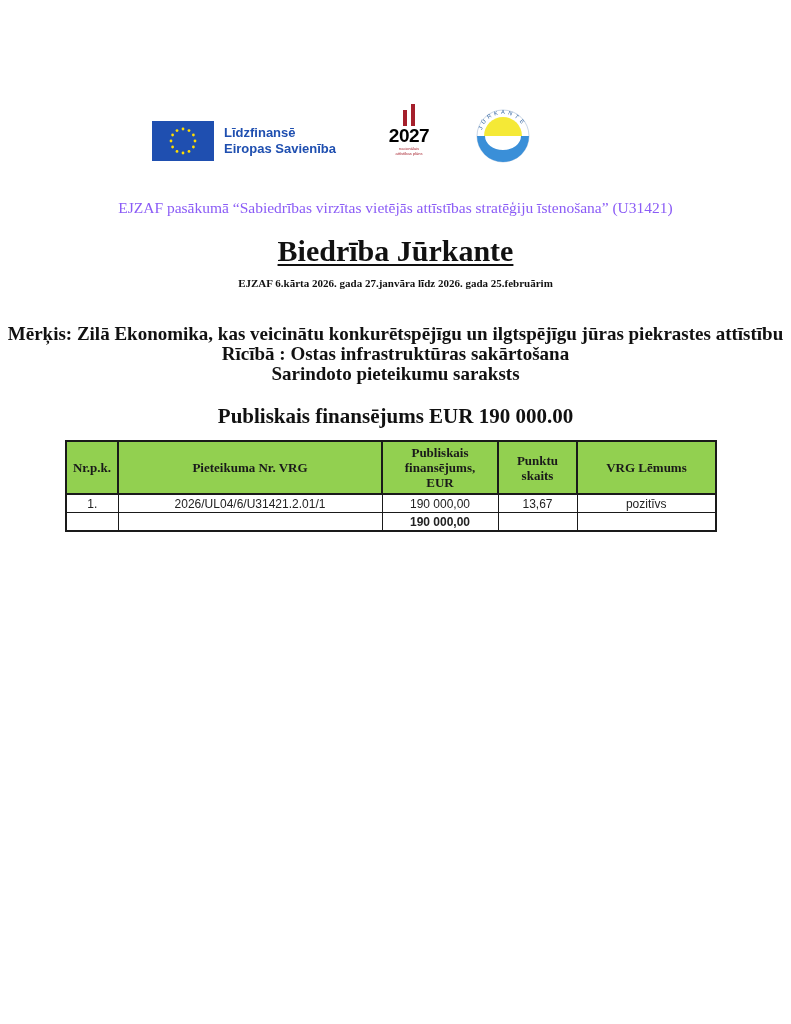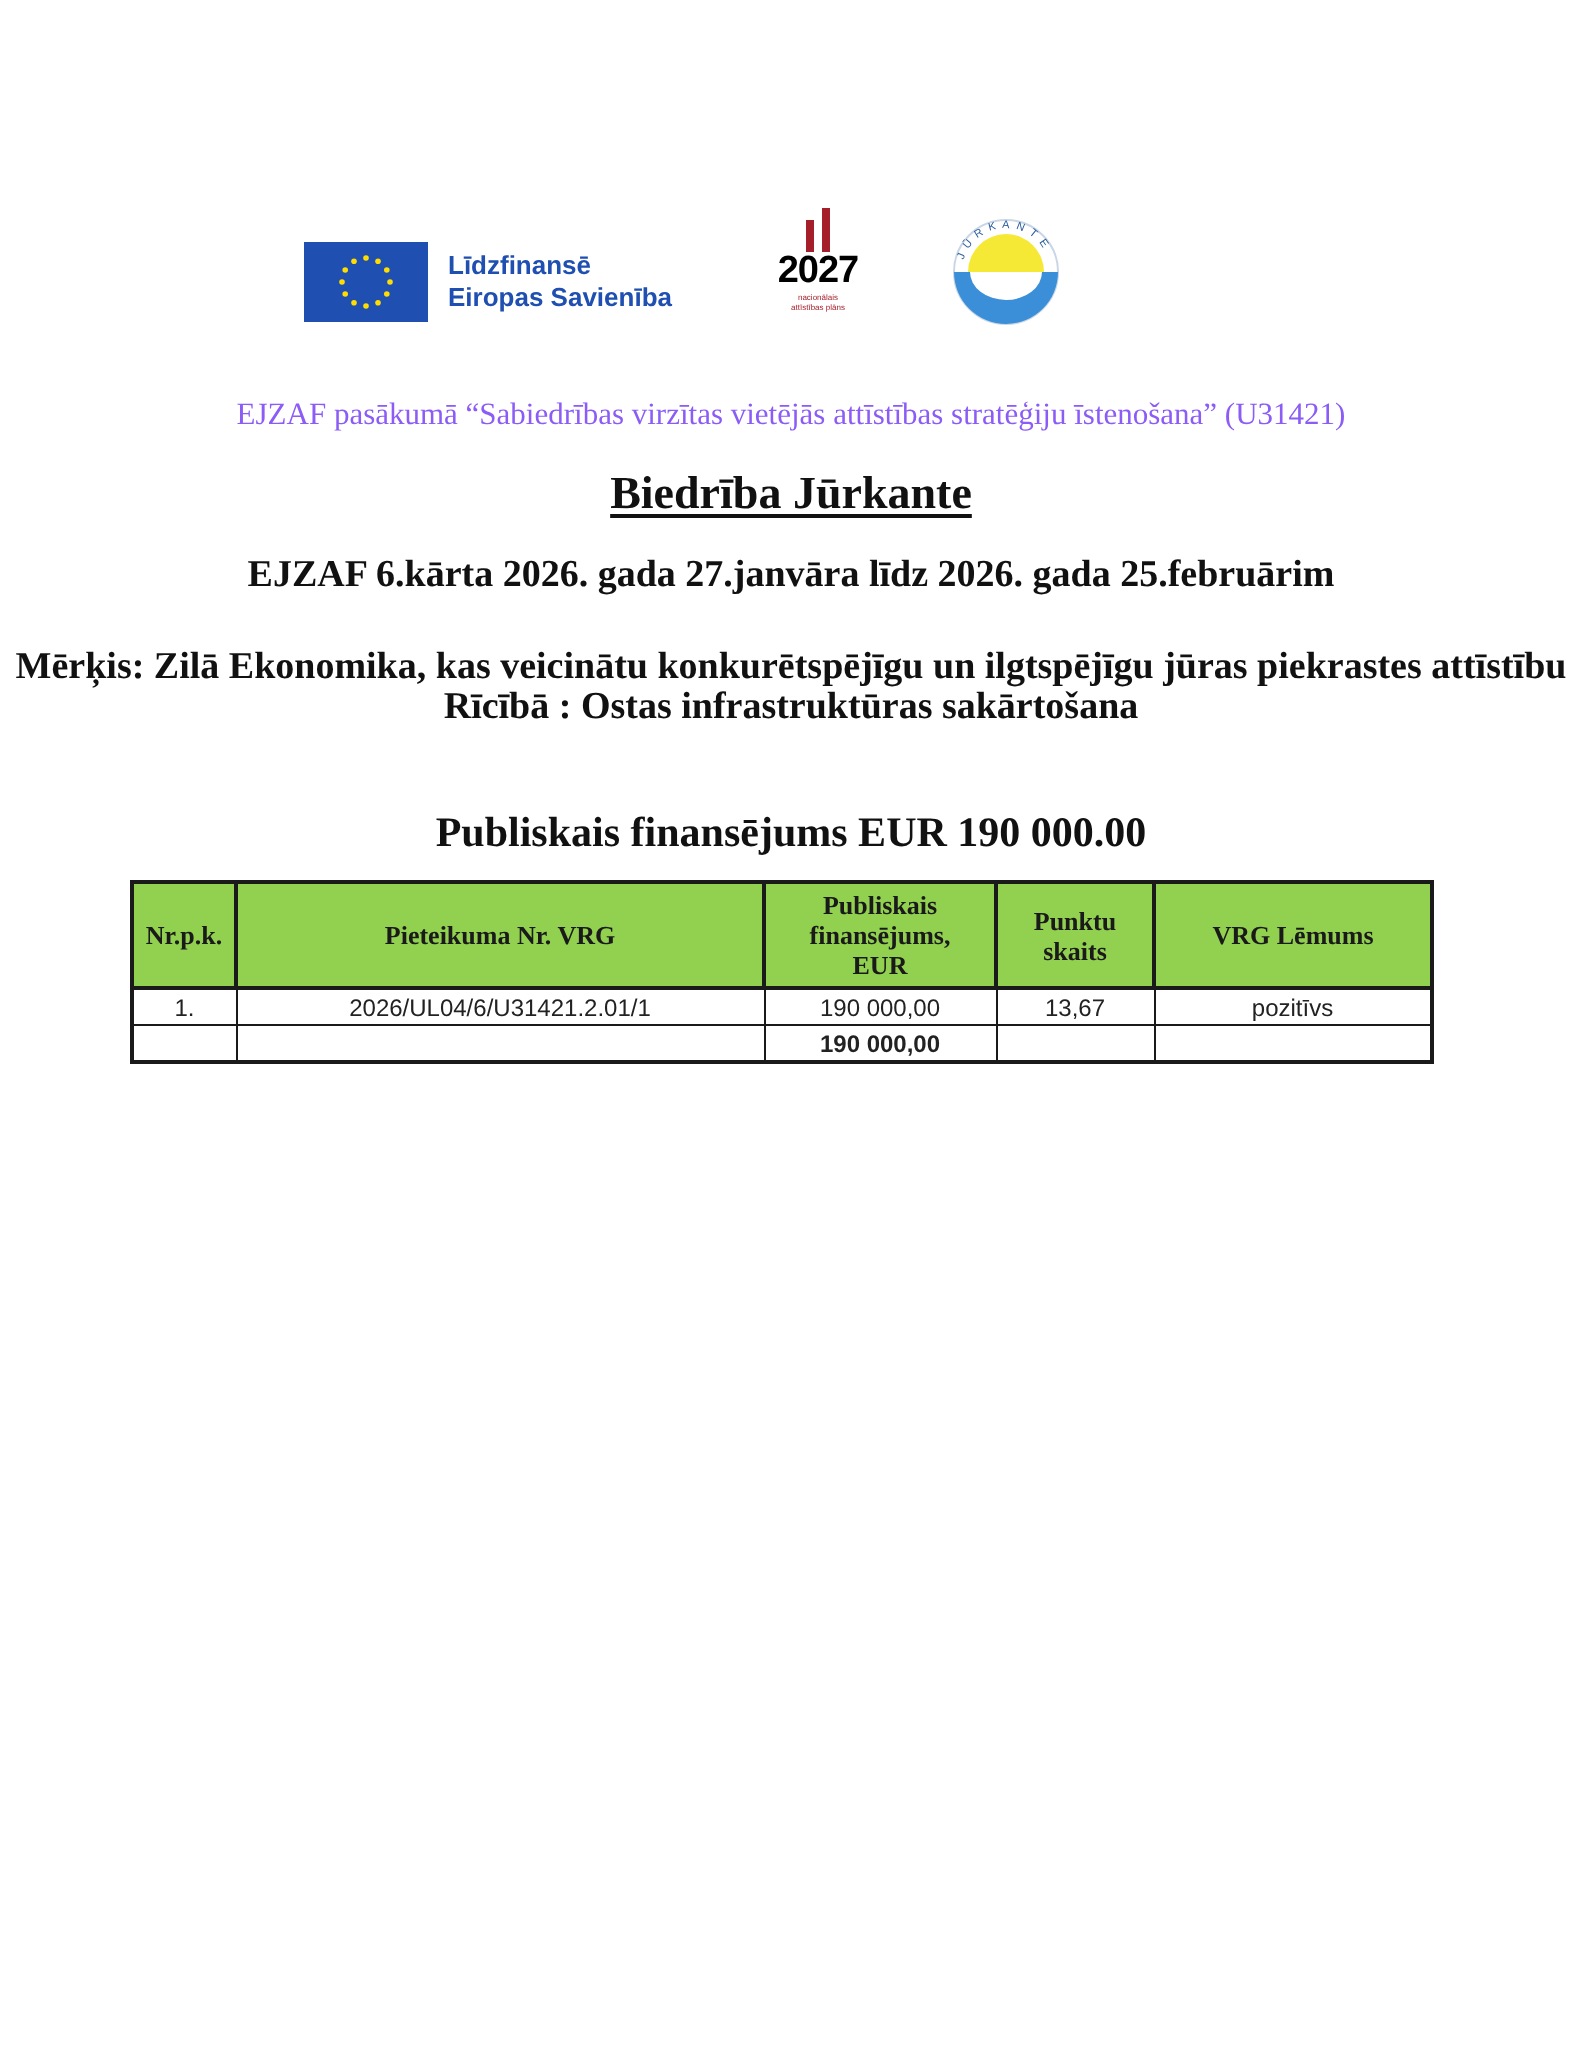--- a/index.html
+++ b/index.html
@@ -89,29 +89,29 @@
       text-align: center;
       white-space: nowrap;
     }
     .subtitle-top {
       top: 199px;
       font-size: 15.5px;
       color: #8b5cf6;
     }
     .main-title {
       top: 234px;
-      font-size: 23px;
+      font-size: 30px;
       font-weight: bold;
       text-decoration: underline;
       text-underline-offset: 3px;
       text-decoration-thickness: 2px;
     }
     .period {
       top: 277px;
-      font-size: 19px;
+      font-size: 11px;
       font-weight: bold;
     }
     .goal {
       top: 324px;
       font-size: 19px;
       font-weight: bold;
       line-height: 20px;
     }
     .funding-line {
       top: 404px;
@@ -210,20 +210,21 @@
 
 <div class="doc-line subtitle-top">EJZAF pasākumā “Sabiedrības virzītas vietējās attīstības stratēģiju īstenošana” (U31421)</div>
 
 <div class="doc-line main-title">Biedrība Jūrkante </div>
 
 <div class="doc-line period">EJZAF 6.kārta  2026. gada 27.janvāra  līdz 2026. gada 25.februārim</div>
 
 <div class="doc-line goal">
   <div>Mērķis: Zilā Ekonomika, kas veicinātu konkurētspējīgu un ilgtspējīgu jūras piekrastes attīstību</div>
   <div>Rīcībā : Ostas infrastruktūras sakārtošana</div>
+  <div>Sarindoto pieteikumu saraksts</div>
 </div>
 
 <div class="doc-line funding-line">Publiskais finansējums EUR 190 000.00</div>
 
 <table class="results">
   <thead>
     <tr>
       <th class="col1">Nr.p.k.</th>
       <th class="col2">Pieteikuma Nr. VRG</th>
       <th class="col3">

